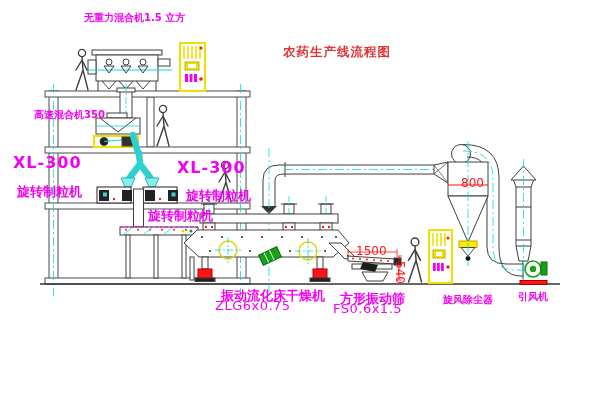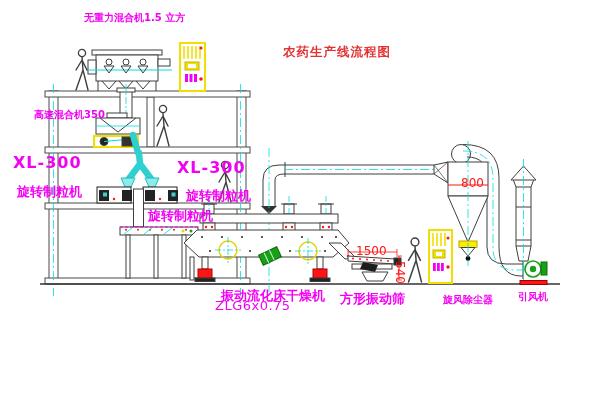--- a/index.html
+++ b/index.html
@@ -314,20 +314,21 @@
 <div class="lbl lbl-sm" style="left:17px;top:185px;">旋转制粒机</div>
 <div class="lbl model-lg" style="left:177px;top:160px;">XL-300</div>
 <div class="lbl lbl-sm" style="left:186px;top:189px;">旋转制粒机</div>
 
 <div class="lbl lbl-sm" style="left:148px;top:209px;">旋转制粒机</div>
 
 <div class="lbl lbl-sm" style="left:221px;top:289px;">振动流化床干燥机</div>
 <div class="lbl model-xl" style="left:215px;top:299px;">ZLG6x0.75</div>
 
 <div class="lbl lbl-sm" style="left:340px;top:292px;text-align:right;">方形振动筛</div>
+<div class="lbl model-xl" style="left:333px;top:302px;">FS0.6x1.5</div>
 
 <div class="lbl lbl-md" style="left:443px;top:295px;text-align:center;">旋风除尘器</div>
 <div class="lbl lbl-md" style="left:518px;top:292px;">引风机</div>
 
 <div class="dim" style="left:356px;top:245px;">1500</div>
 <div class="dim dim-v" style="left:394px;top:261px;">540</div>
 <div class="dim" style="left:461px;top:177px;">800</div>
 
 </div>
 

